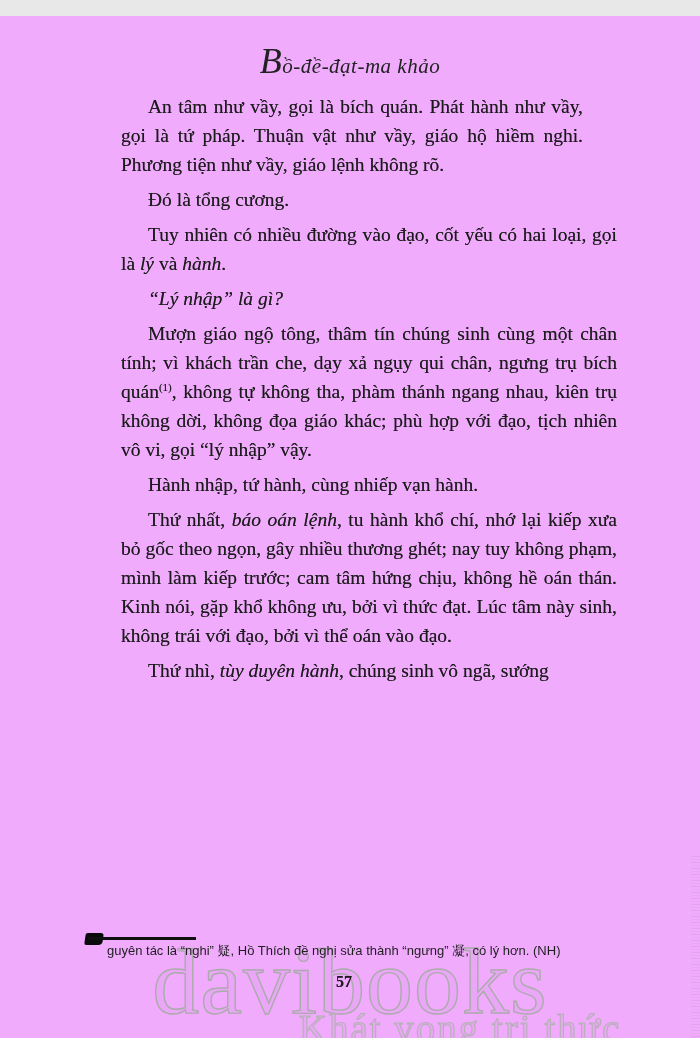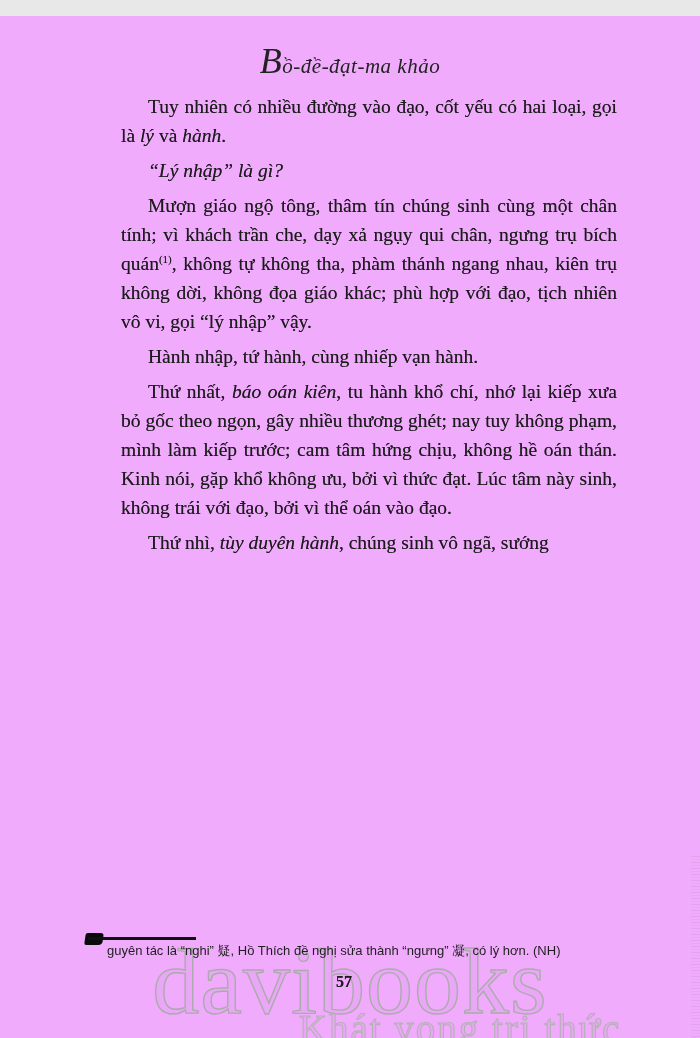--- a/index.html
+++ b/index.html
@@ -109,25 +109,27 @@
 </head>
 <body>
 
 <div class="page">
 
   <div class="running-header">
     <span class="title">Bồ-đề-đạt-ma khảo</span>
   </div>
 
   <div class="body-text">
+      <p class="para quote-inner indent"><span>An tâm như vầy, gọi là bích quán. Phát hành như vầy, gọi là tứ pháp. Thuận vật như vầy, giáo hộ hiềm nghi. Phương tiện như vầy, giáo lệnh không rõ.</span></p>
+      <p class="para quote indent"><span>Đó là tổng cương.</span></p>
       <p class="para quote indent"><span>Tuy nhiên có nhiều đường vào đạo, cốt yếu có hai loại, gọi là </span><em>lý</em><span> và </span><em>hành</em><span>.</span></p>
       <p class="para quote indent"><em>“Lý nhập” là gì?</em></p>
       <p class="para quote indent"><span>Mượn giáo ngộ tông, thâm tín chúng sinh cùng một chân tính; vì khách trần che, dạy xả ngụy qui chân, ngưng trụ bích quán</span><sup>(1)</sup><span>, không tự không tha, phàm thánh ngang nhau, kiên trụ không dời, không đọa giáo khác; phù hợp với đạo, tịch nhiên vô vi, gọi “lý nhập” vậy.</span></p>
       <p class="para quote indent"><span>Hành nhập, tứ hành, cùng nhiếp vạn hành.</span></p>
-      <p class="para quote indent"><span>Thứ nhất, </span><em>báo oán kiên</em><span>, tu hành khổ chí, nhớ lại kiếp xưa bỏ gốc theo ngọn, gây nhiều thương ghét; nay tuy không phạm, mình làm kiếp trước; cam tâm hứng chịu, không hề oán thán. Kinh nói, gặp khổ không ưu, bởi vì thức đạt. Lúc tâm này sinh, không trái với đạo, bởi vì thể oán vào đạo.</span></p>
+      <p class="para quote indent"><span>Thứ nhất, </span><em>báo oán lệnh</em><span>, tu hành khổ chí, nhớ lại kiếp xưa bỏ gốc theo ngọn, gây nhiều thương ghét; nay tuy không phạm, mình làm kiếp trước; cam tâm hứng chịu, không hề oán thán. Kinh nói, gặp khổ không ưu, bởi vì thức đạt. Lúc tâm này sinh, không trái với đạo, bởi vì thể oán vào đạo.</span></p>
       <p class="para quote indent"><span>Thứ nhì, </span><em>tùy duyên hành</em><span>, chúng sinh vô ngã, sướng</span></p>
     </div>
 
   <div class="wm wm-name">davibooks</div>
   <div class="wm wm-slogan">Khát vọng tri thức</div>
 
   <div class="footnote">
     <span class="ink-blot"></span>
     <span class="footnote-separator"></span>
     <span class="footnote-text">guyên tác là “nghi” 疑, Hồ Thích đề nghị sửa thành “ngưng” 凝, có lý hơn. (NH)</span>

